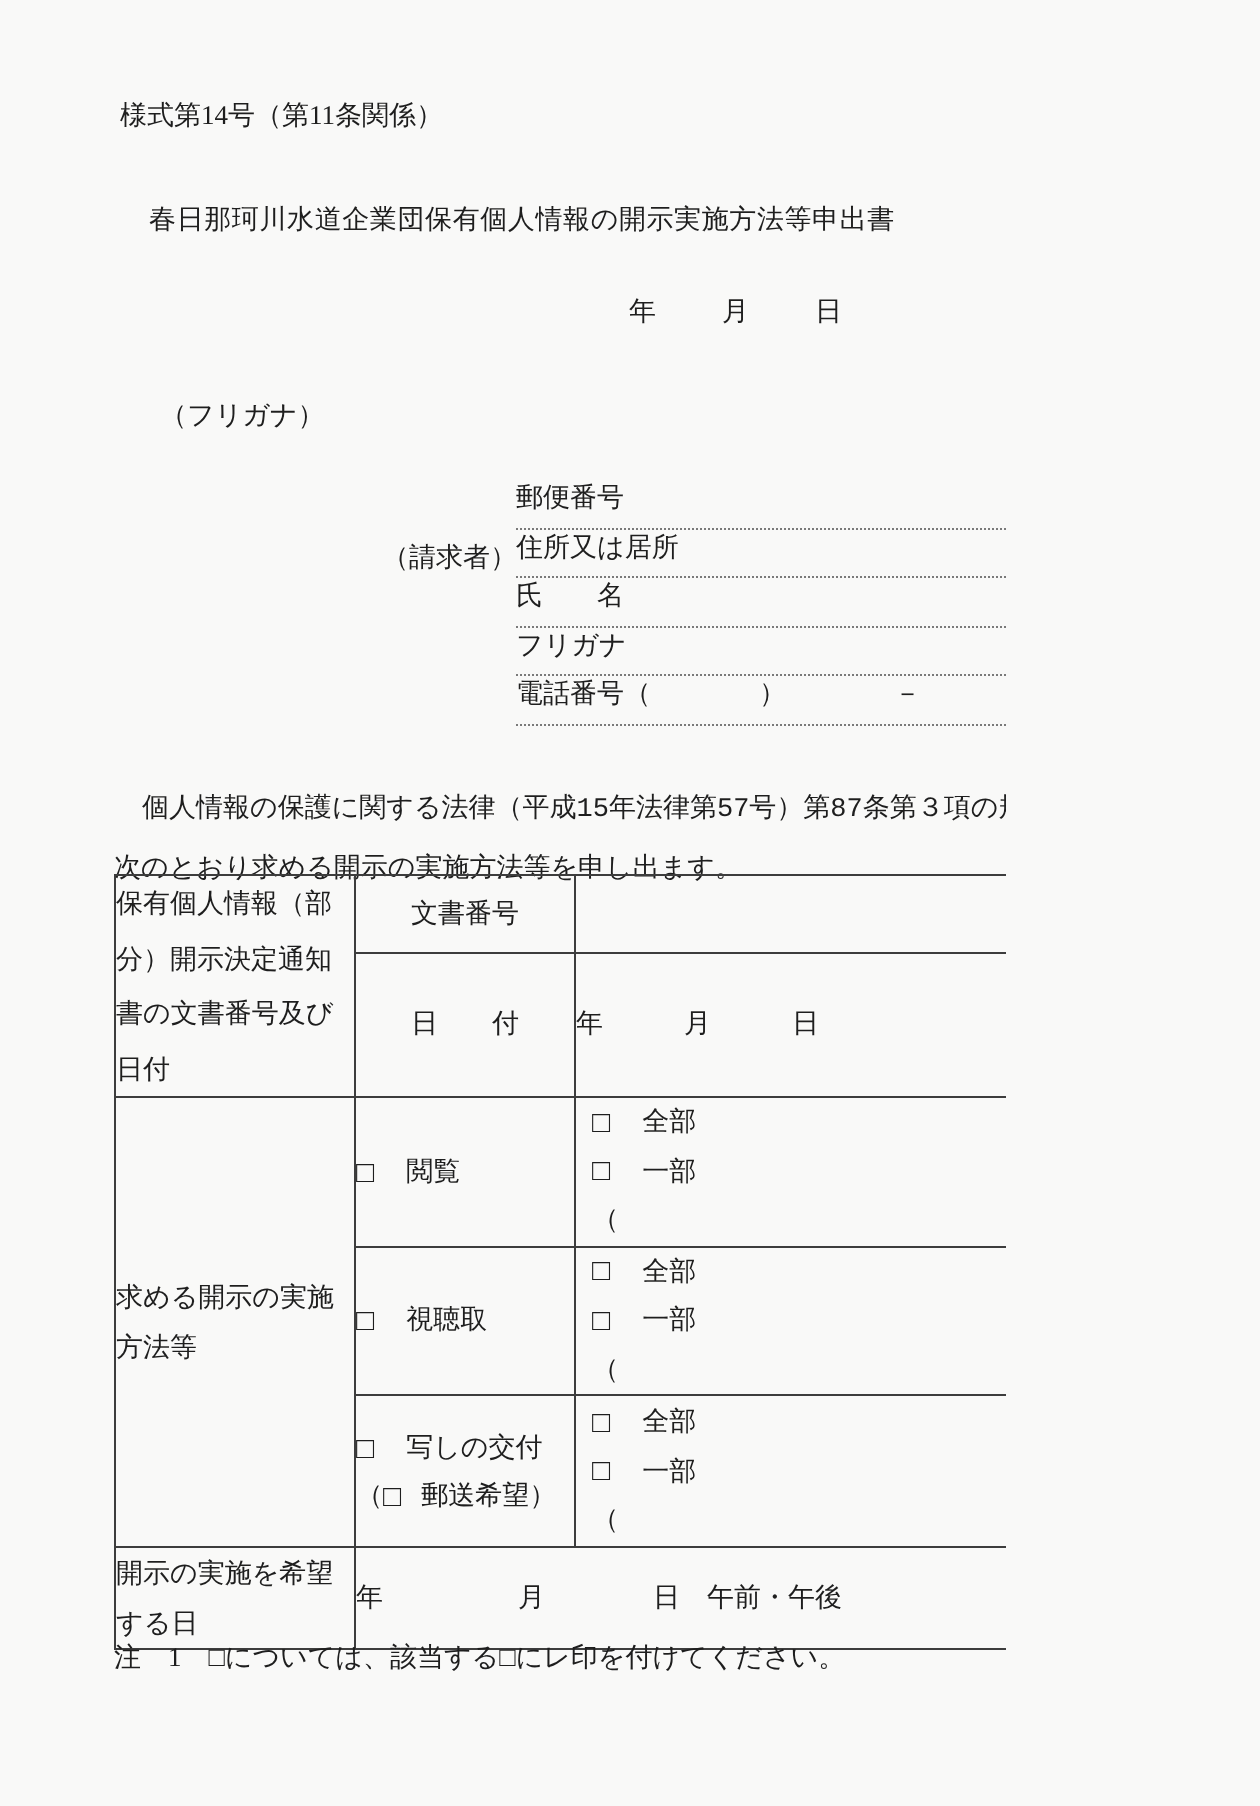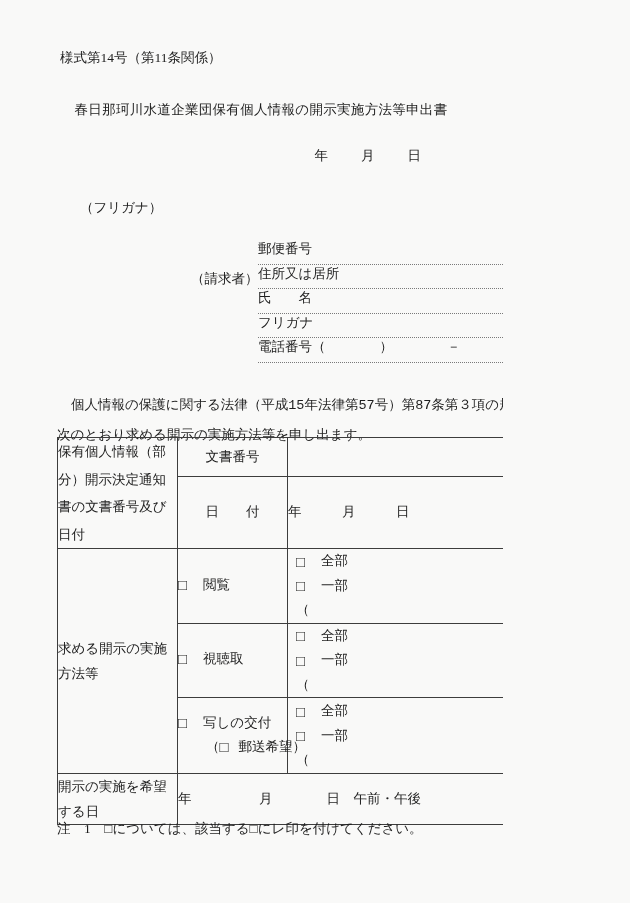--- a/index.html
+++ b/index.html
@@ -52,26 +52,26 @@
     margin-left:24px;
   }
   td.rowhead-mid{
     vertical-align:middle;
     padding:0 3px 0 6px;
     line-height:25px;
     line-break:anywhere;
   }
   td.center{text-align:center;}
   td.datecell{padding-left:52px;}
-  td.method{padding-left:7px;line-height:24px;font-family:Liberation Mono, monospace;}
+  td.method{padding-left:7px;line-height:24px;}
   .cb{display:inline-block;font-size:15px;line-height:1;transform:translateY(1px);}
   .method .cb, .opt-line .cb, .sub-line .cb{margin-right:16px;}
   .opt-line{height:24.5px;display:flex;align-items:center;padding-left:8px;}
   .paren-line{height:24.5px;display:flex;align-items:center;justify-content:space-between;padding:0 16px 0 8px;}
-  .sub-line{white-space:nowrap;margin-left:28px;}
+  .sub-line{white-space:nowrap;}
   .sub-line .cb{margin-right:10px;}
   td.wishdate{padding-left:42px;}
 
   .note{position:absolute;left:57px;top:820px;}
 </style>
 </head>
 <body>
 
 <div class="page">
 

